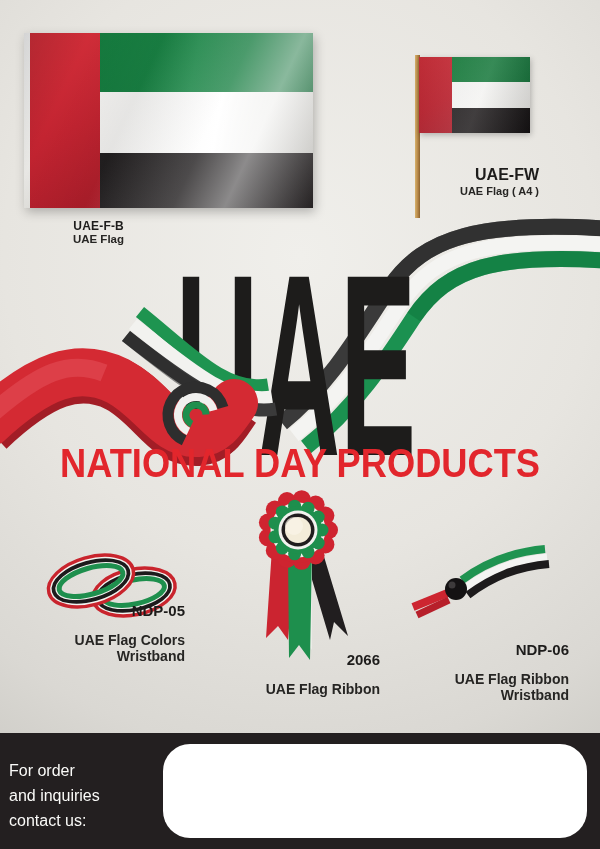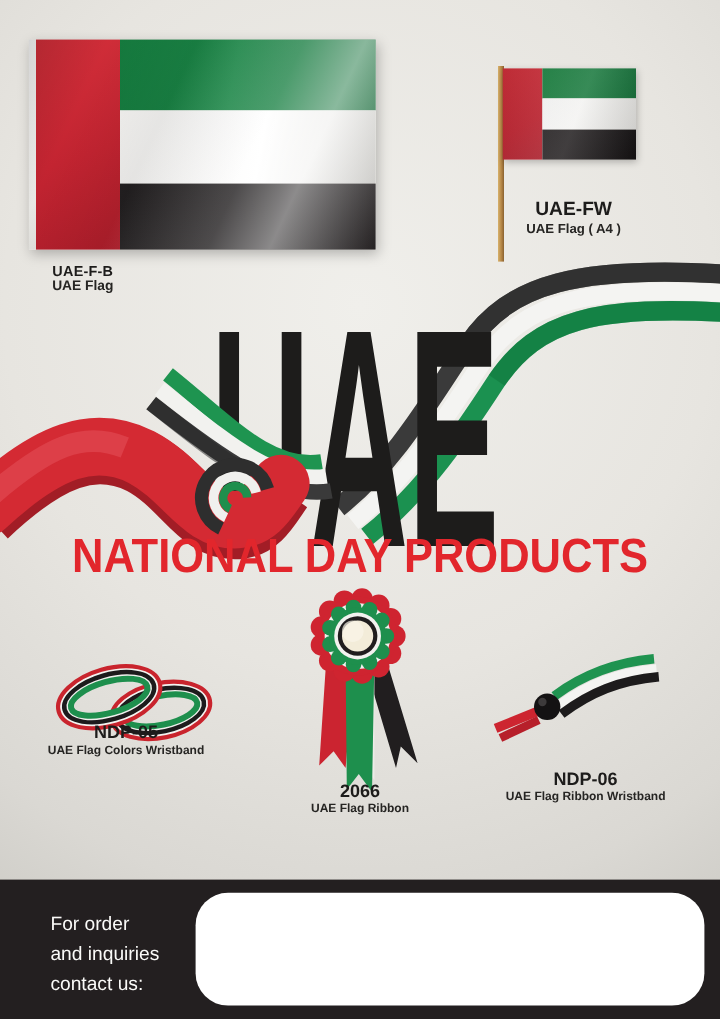--- a/index.html
+++ b/index.html
@@ -23,41 +23,41 @@
   .flag-stick{position:absolute;left:415px;top:55px;width:5px;height:163px;
     background:linear-gradient(90deg,#d8b26c,#b28344 60%,#8a6230);}
   .flag-a4{position:absolute;left:419px;top:57px;width:111px;height:76px;box-shadow:1px 2px 6px rgba(0,0,0,.25);}
   .flag-a4 .red{position:absolute;left:0;top:0;width:30%;height:100%;background:linear-gradient(150deg,#d4313c,#c1222f 60%,#ad1d2a);}
   .flag-a4 .band{position:absolute;left:30%;width:70%;height:33.4%;}
   .flag-a4 .band.g{top:0;background:linear-gradient(100deg,#19813f,#0f6c34);}
   .flag-a4 .band.w{top:33.4%;background:linear-gradient(100deg,#fbfbfa,#e7e6e3);}
   .flag-a4 .band.b{top:66.8%;height:33.2%;background:linear-gradient(100deg,#242021,#151213);}
   .flag-a4 .sheen{position:absolute;inset:0;background:linear-gradient(110deg,rgba(0,0,0,.1),rgba(255,255,255,.15) 55%,rgba(0,0,0,.12));}
   
-  .plabel{position:absolute;text-align:center;color:#1d1c1b;line-height:1.18;}
+  .plabel{position:absolute;text-align:right;color:#1d1c1b;line-height:1.18;}
   .plabel .code{font-weight:bold;display:block;}
   .plabel .name{font-weight:bold;display:block;color:#262523;}
   .lab-flag-large{left:14px;top:219px;width:110px;}
   .lab-flag-large .code{font-size:12px;letter-spacing:.2px;}
   .lab-flag-large .name{font-size:11.5px;}
   .lab-flag-a4{left:417px;top:166px;width:122px;}
   .lab-flag-a4 .code{font-size:16px;}
   .lab-flag-a4 .name{font-size:11px;}
   .lab-ndp05{left:25px;top:602px;width:160px;}
   .lab-rosette{left:220px;top:651px;width:160px;}
   .lab-ndp06{left:407px;top:641px;width:162px;}
   .lab-ndp05 .code,.lab-rosette .code,.lab-ndp06 .code{font-size:15px;}
-  .lab-ndp05 .name,.lab-rosette .name,.lab-ndp06 .name{font-size:10px;}
+  .lab-ndp05 .name,.lab-rosette .name,.lab-ndp06 .name{font-size:14px;margin-top:12px;}
   
   .hero-svg{position:absolute;left:0;top:225px;width:600px;height:290px;overflow:visible;}
   .title-svg{position:absolute;left:0;top:430px;width:600px;height:60px;}
   .products-svg{position:absolute;left:0;top:480px;width:600px;height:240px;}
   
   .footer{position:absolute;left:0;top:733px;width:600px;height:116px;background:#231f20;}
-  .contact{position:absolute;left:42px;top:25px;color:#fafaf8;font-size:16px;line-height:25px;font-weight:normal;}
+  .contact{position:absolute;left:9px;top:25px;color:#fafaf8;font-size:16px;line-height:25px;font-weight:normal;}
   .contact span{display:block;}
   .contact-box{position:absolute;left:163px;top:11px;width:424px;height:94px;background:#ffffff;border-radius:27px;}
 </style>
 </head>
 <body>
 
 <div class="poster">
 
   <div class="flag-large">
     <div class="hem"></div>

